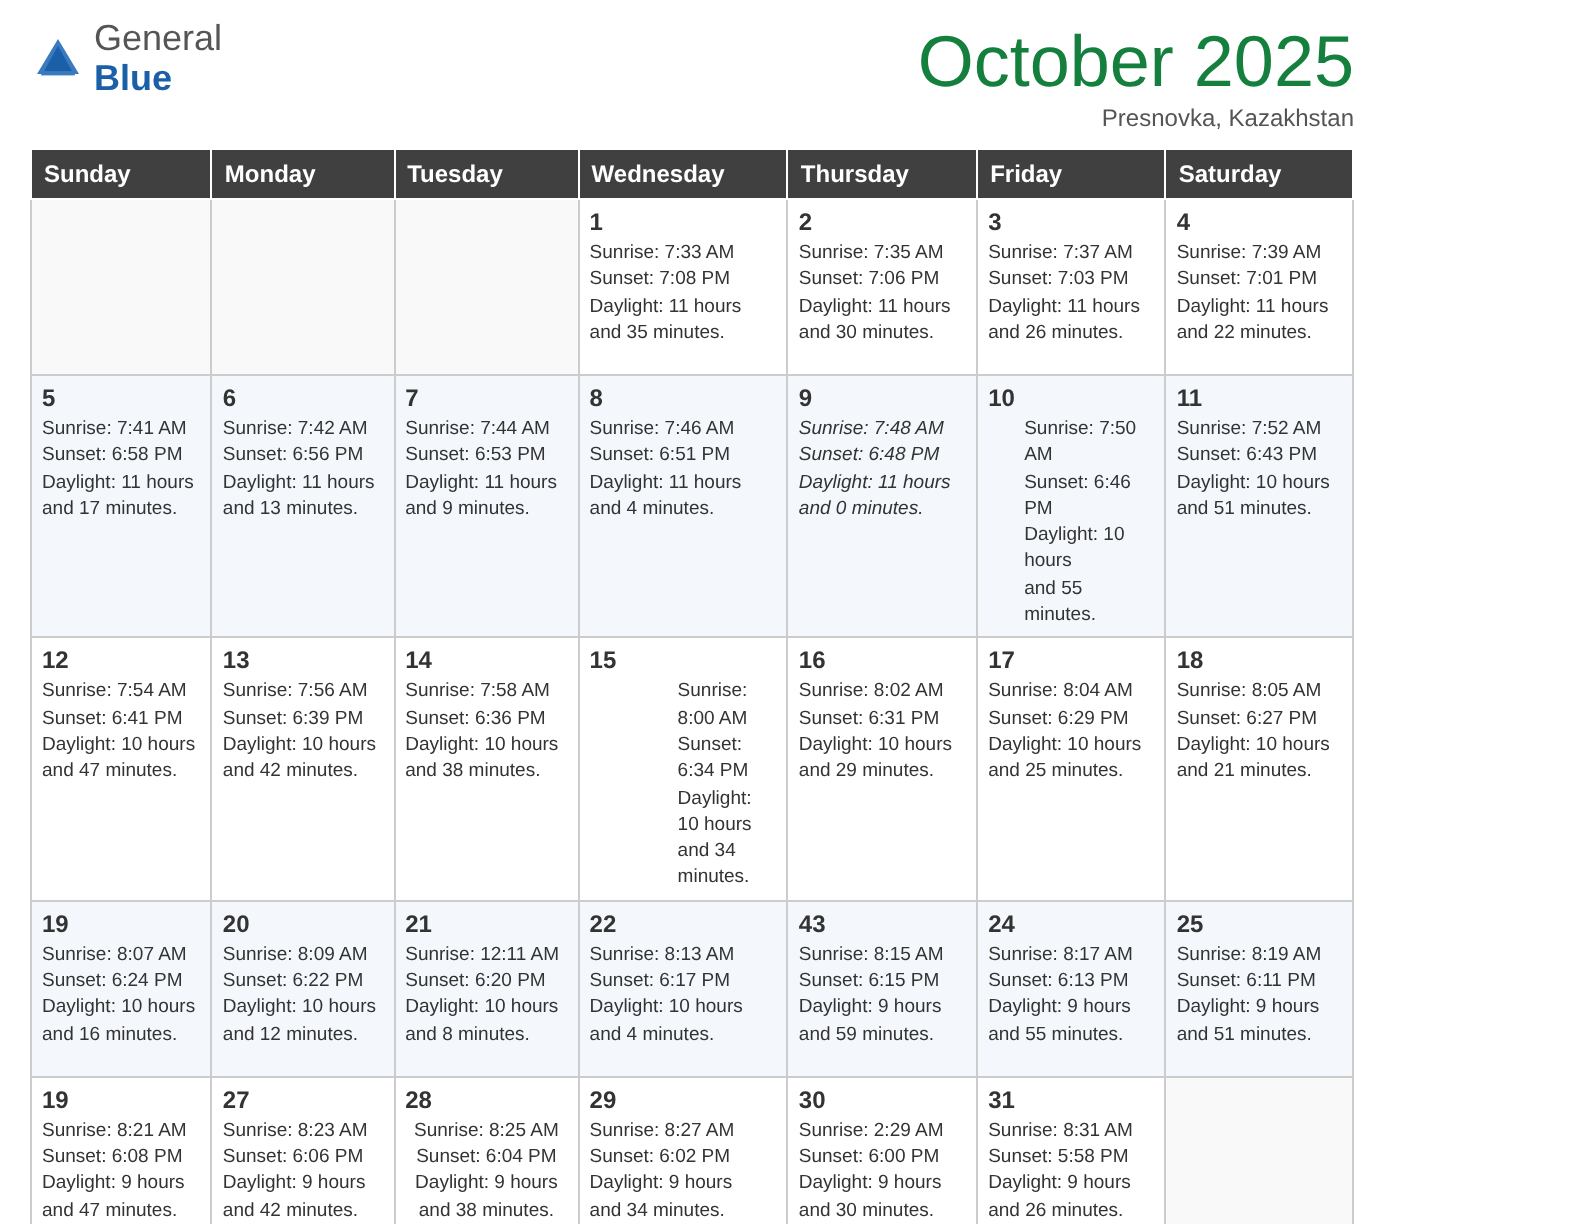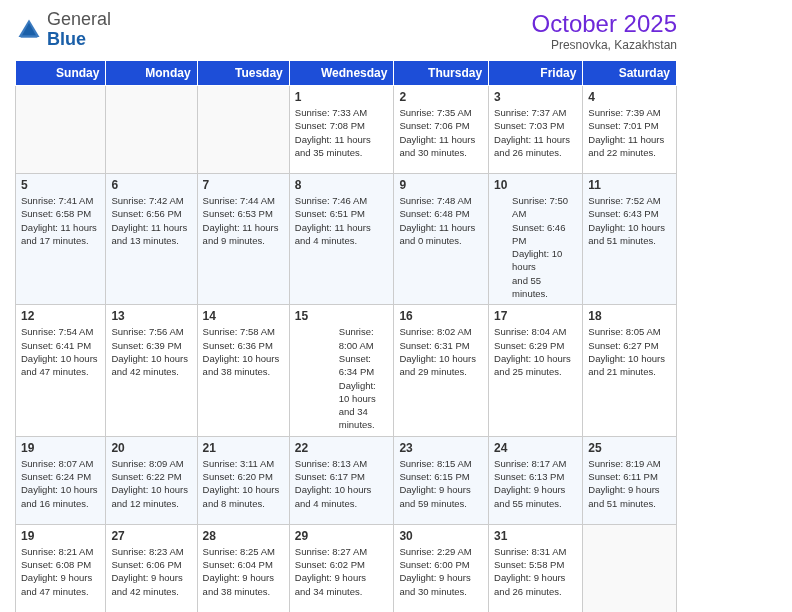--- a/index.html
+++ b/index.html
@@ -34,38 +34,38 @@
     .logo-general { color: #555; font-weight: normal; }
     .logo-blue { color: #1a5fa8; font-weight: bold; }
     .logo-icon {
       width: 28px;
       height: 28px;
     }
     .title-block {
       text-align: right;
     }
     .month-title {
-      font-size: 24px;
-      color: #6d28d9;
+      font-size: 36px;
+      color: #15803d;
       font-weight: normal;
     }
     .location-title {
       font-size: 12px;
       color: #555;
     }
     
     .calendar {
       width: 100%;
       border-collapse: collapse;
       font-size: 10px;
     }
     .calendar th {
-      background: #1d4ed8;
+      background: #404040;
       color: white;
-      text-align: right;
+      text-align: left;
       padding: 5px 6px;
       font-size: 12px;
       font-weight: bold;
       border: 1px solid #fff;
     }
     .calendar td {
       border: 1px solid #ccc;
       vertical-align: top;
       padding: 4px 5px;
       width: 113px;
@@ -182,21 +182,21 @@
           </td>
           <td>
             <div class="day-num">8</div>
             <div class="day-info" style="white-space: pre-line;">Sunrise: 7:46 AM
 Sunset: 6:51 PM
 Daylight: 11 hours
 and 4 minutes.</div>
           </td>
           <td>
             <div class="day-num">9</div>
-            <div class="day-info" style="white-space: pre-line;">Sunrise: 7:48 AM
+            <div class="day-info" style="white-space: pre-line; font-style: italic;">Sunrise: 7:48 AM
 Sunset: 6:48 PM
 Daylight: 11 hours
 and 0 minutes.</div>
           </td>
           <td>
             <div class="day-num">10</div>
             <div class="day-info" style="white-space: pre-line; margin-left: 18px;">Sunrise: 7:50 AM
 Sunset: 6:46 PM
 Daylight: 10 hours
 and 55 minutes.</div>
@@ -270,34 +270,34 @@
           </td>
           <td>
             <div class="day-num">20</div>
             <div class="day-info" style="white-space: pre-line;">Sunrise: 8:09 AM
 Sunset: 6:22 PM
 Daylight: 10 hours
 and 12 minutes.</div>
           </td>
           <td>
             <div class="day-num">21</div>
-            <div class="day-info" style="white-space: pre-line;">Sunrise: 3:11 AM
+            <div class="day-info" style="white-space: pre-line;">Sunrise: 12:11 AM
 Sunset: 6:20 PM
 Daylight: 10 hours
 and 8 minutes.</div>
           </td>
           <td>
             <div class="day-num">22</div>
             <div class="day-info" style="white-space: pre-line;">Sunrise: 8:13 AM
 Sunset: 6:17 PM
 Daylight: 10 hours
 and 4 minutes.</div>
           </td>
           <td>
-            <div class="day-num">23</div>
+            <div class="day-num">43</div>
             <div class="day-info" style="white-space: pre-line;">Sunrise: 8:15 AM
 Sunset: 6:15 PM
 Daylight: 9 hours
 and 59 minutes.</div>
           </td>
           <td>
             <div class="day-num">24</div>
             <div class="day-info" style="white-space: pre-line;">Sunrise: 8:17 AM
 Sunset: 6:13 PM
 Daylight: 9 hours
@@ -321,21 +321,21 @@
           </td>
           <td>
             <div class="day-num">27</div>
             <div class="day-info" style="white-space: pre-line;">Sunrise: 8:23 AM
 Sunset: 6:06 PM
 Daylight: 9 hours
 and 42 minutes.</div>
           </td>
           <td>
             <div class="day-num">28</div>
-            <div class="day-info" style="white-space: pre-line;">Sunrise: 8:25 AM
+            <div class="day-info" style="white-space: pre-line; text-align: center;">Sunrise: 8:25 AM
 Sunset: 6:04 PM
 Daylight: 9 hours
 and 38 minutes.</div>
           </td>
           <td>
             <div class="day-num">29</div>
             <div class="day-info" style="white-space: pre-line;">Sunrise: 8:27 AM
 Sunset: 6:02 PM
 Daylight: 9 hours
 and 34 minutes.</div>

